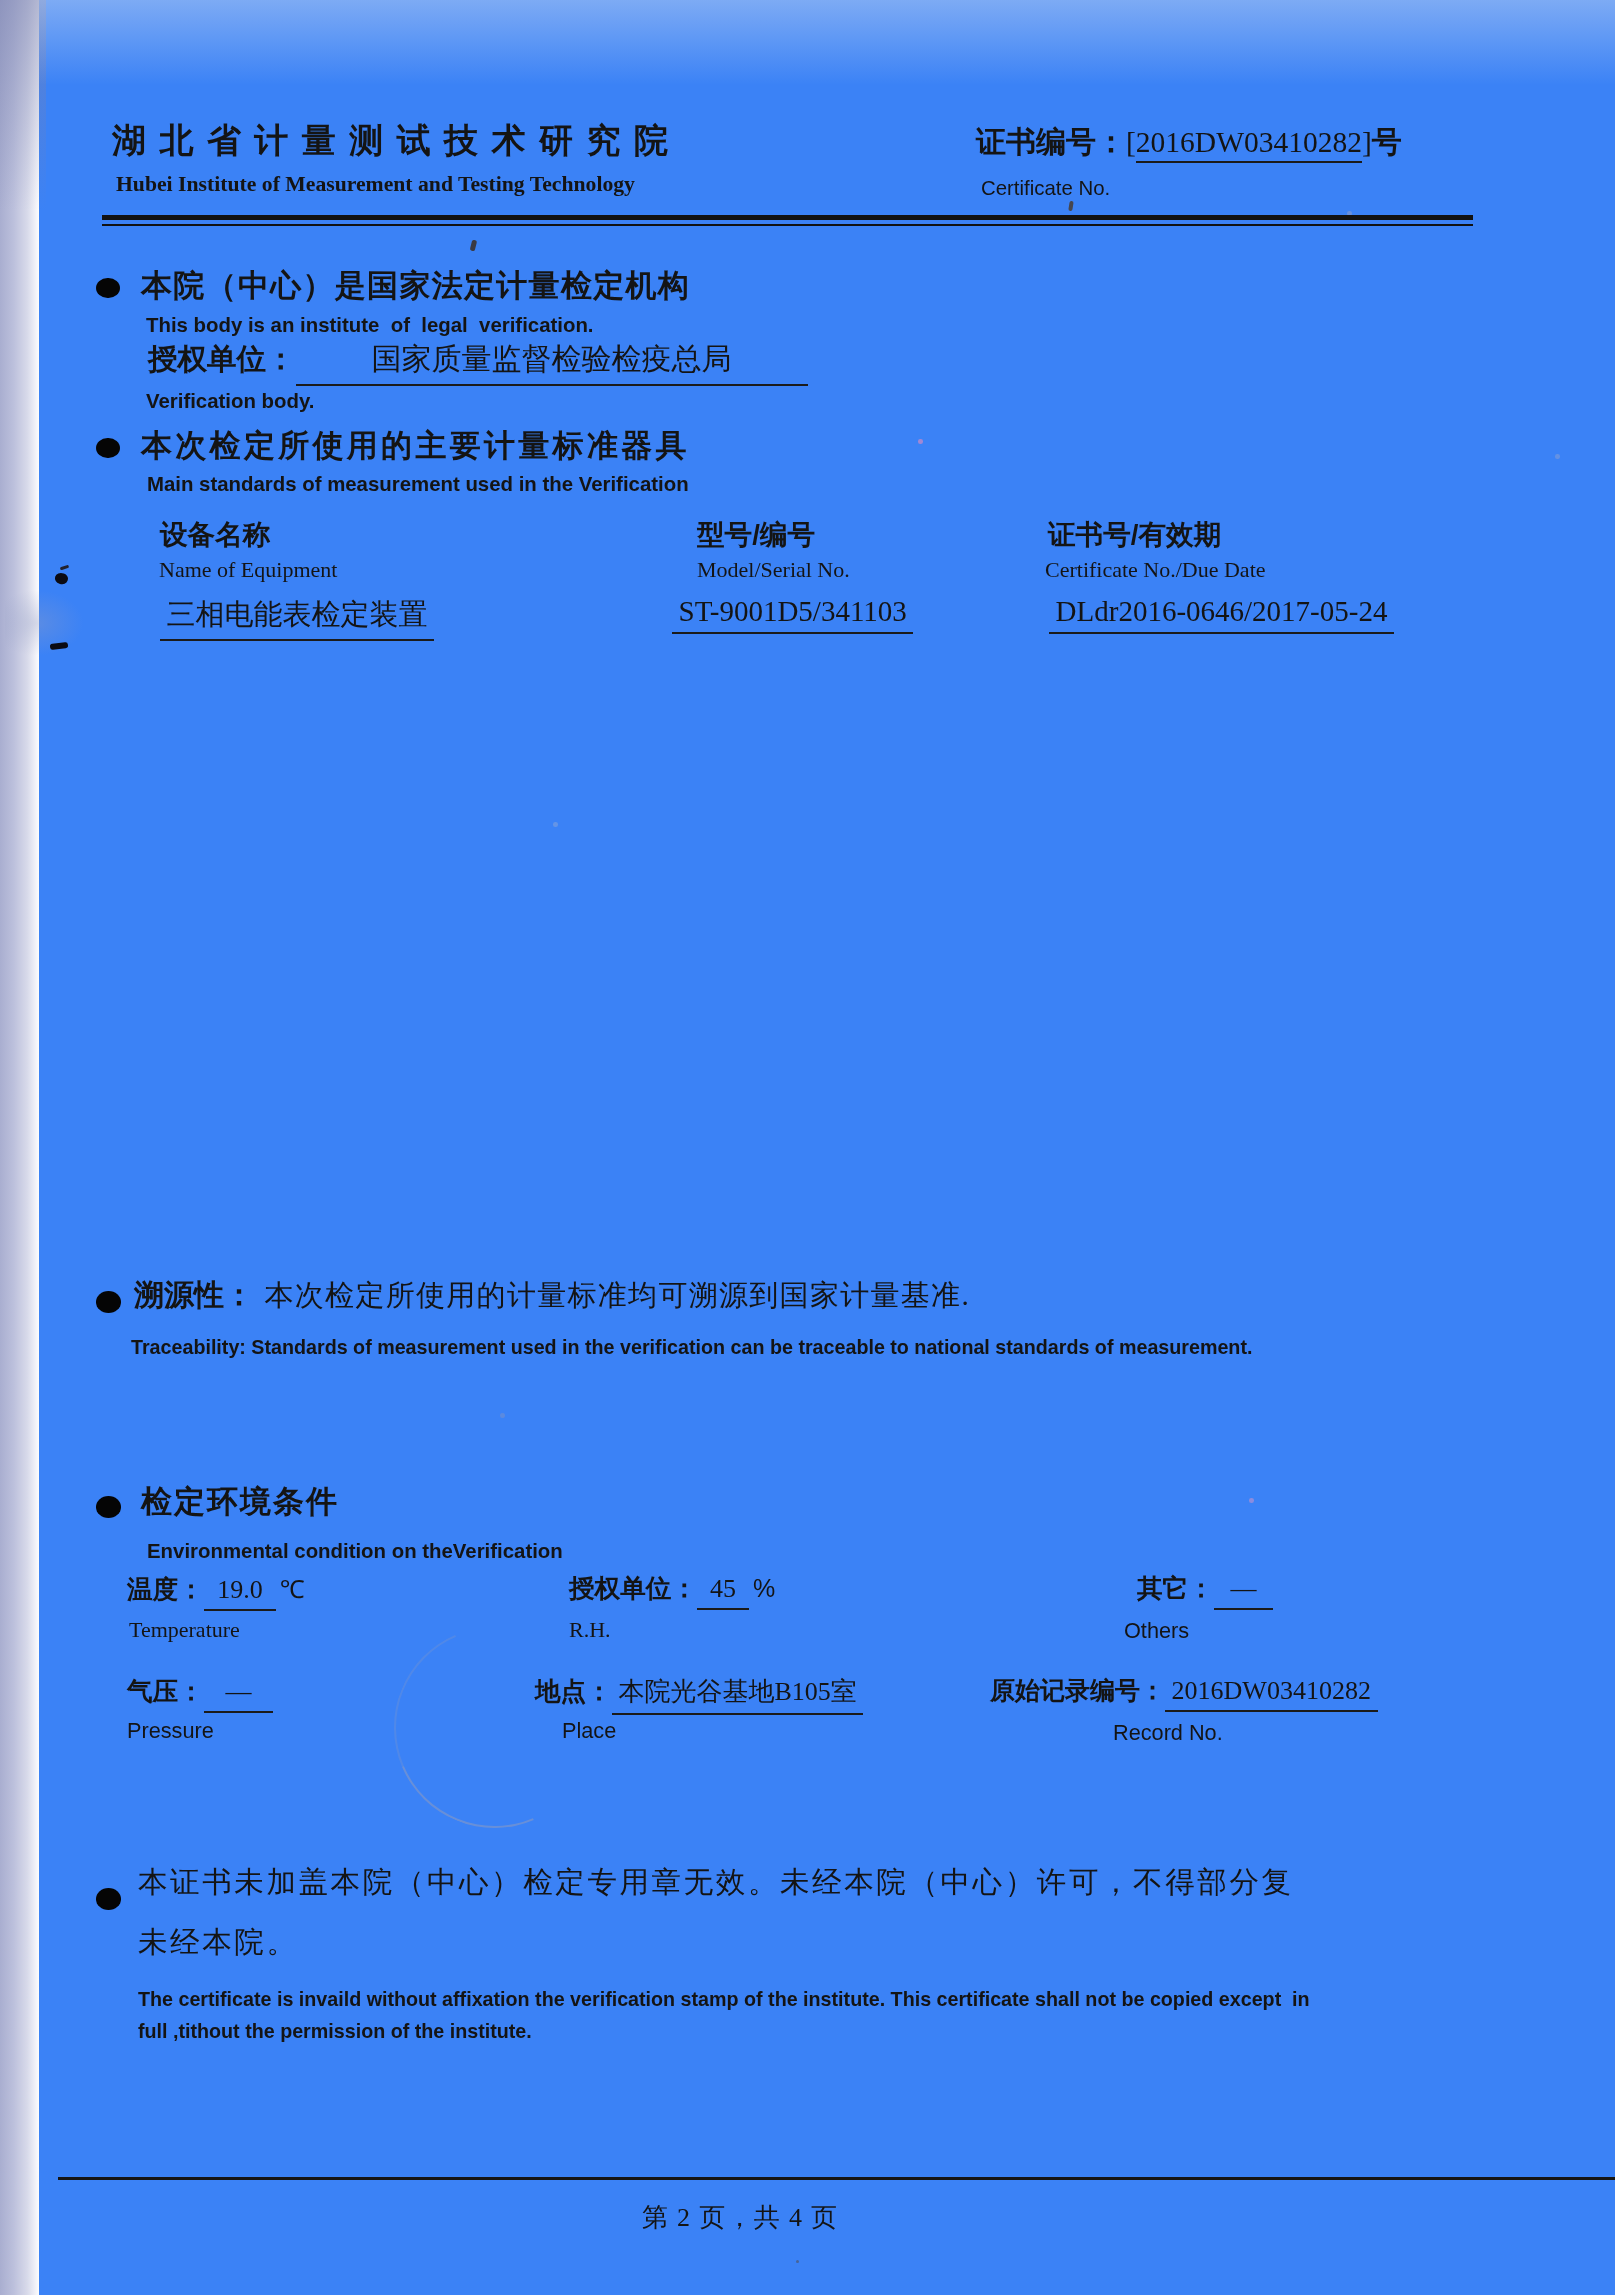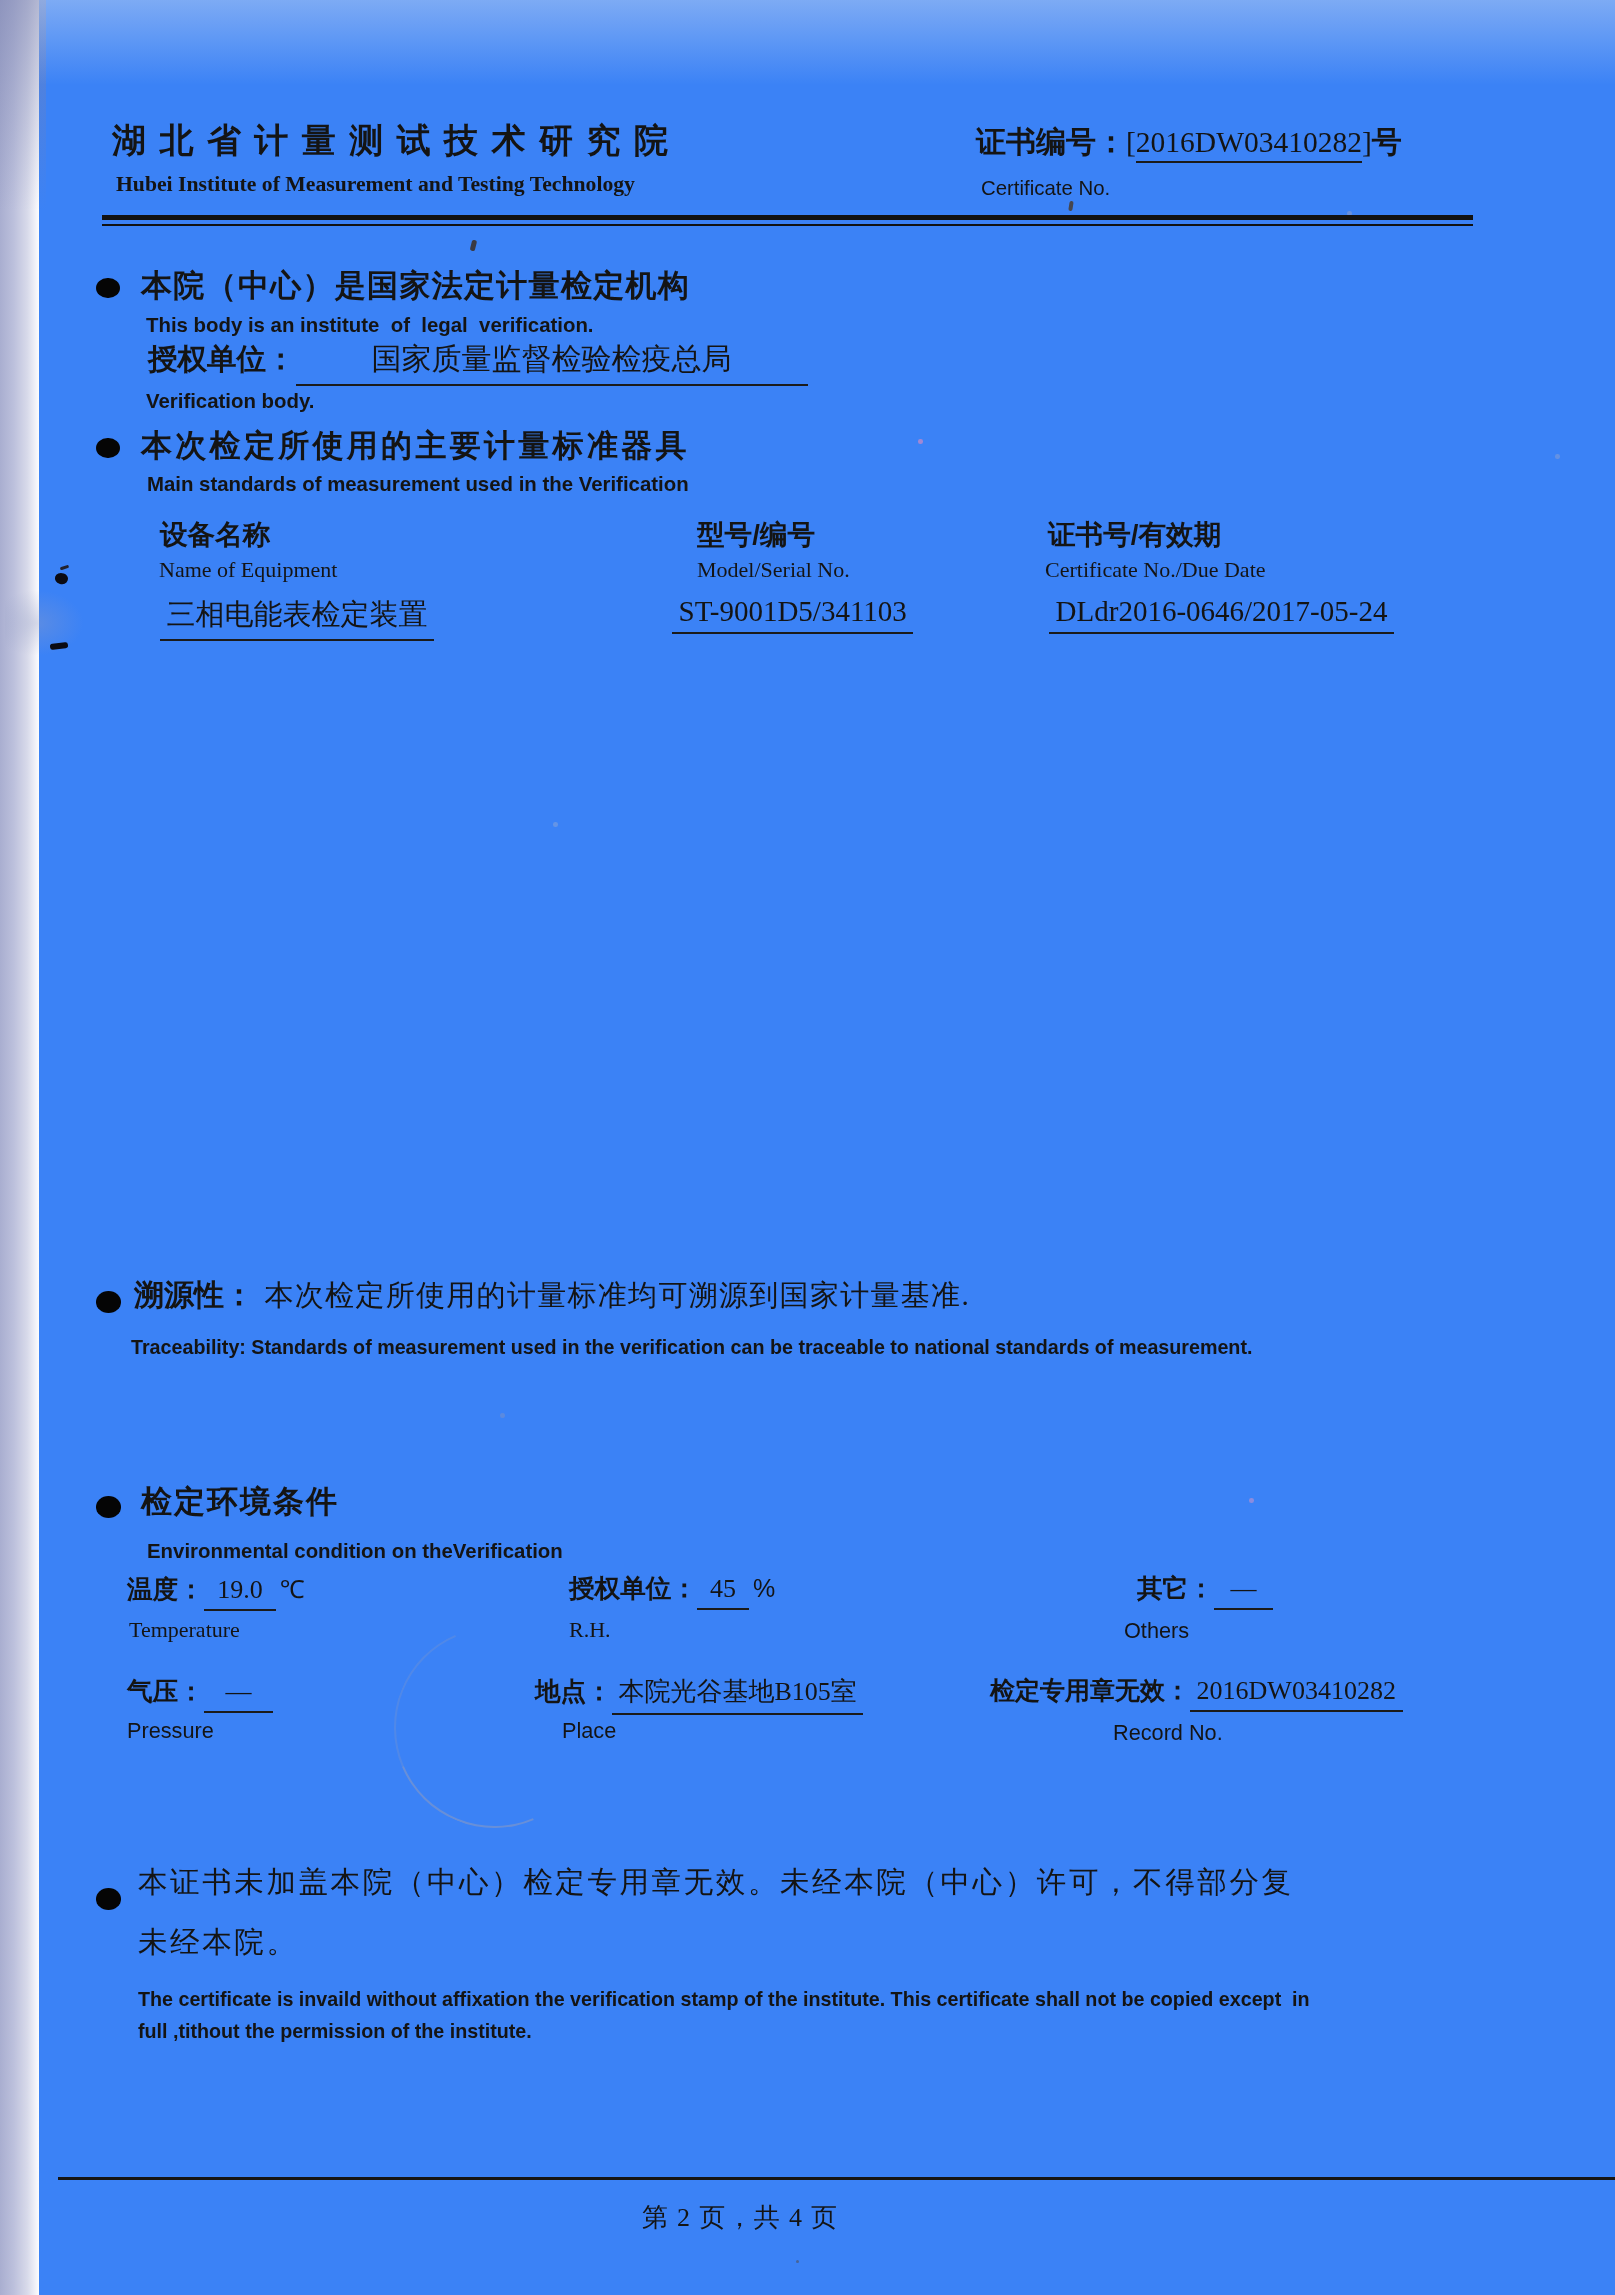--- a/index.html
+++ b/index.html
@@ -208,21 +208,21 @@
   </div>
   <div class="abs sans" id="f-pres-en">Pressure</div>
 
   <div class="abs row" id="f-place">
     <span class="sans b env-lbl">地点：</span>
     <span class="serif ul env-val">本院光谷基地B105室</span>
   </div>
   <div class="abs sans" id="f-place-en">Place</div>
 
   <div class="abs row" id="f-rec">
-    <span class="sans b lbl env-lbl">检定专用章无效：</span>
+    <span class="sans b lbl env-lbl">原始记录编号：</span>
     <span class="serif ul env-val">2016DW03410282</span>
   </div>
   <div class="abs sans" id="f-rec-en">Record No.</div>
 
   <div class="abs bullet" id="s5-bullet"></div>
   <div class="abs serif" id="s5-cn1">本证书未加盖本院（中心）检定专用章无效。未经本院（中心）许可，不得部分复</div>
   <div class="abs serif" id="s5-cn2">未经本院。</div>
   <div class="abs sans sb pre" id="s5-en1">The certificate is invaild without affixation the verification stamp of the institute. This certificate shall not be copied except  in</div>
   <div class="abs sans sb pre" id="s5-en2">full ,tithout the permission of the institute.</div>
 

